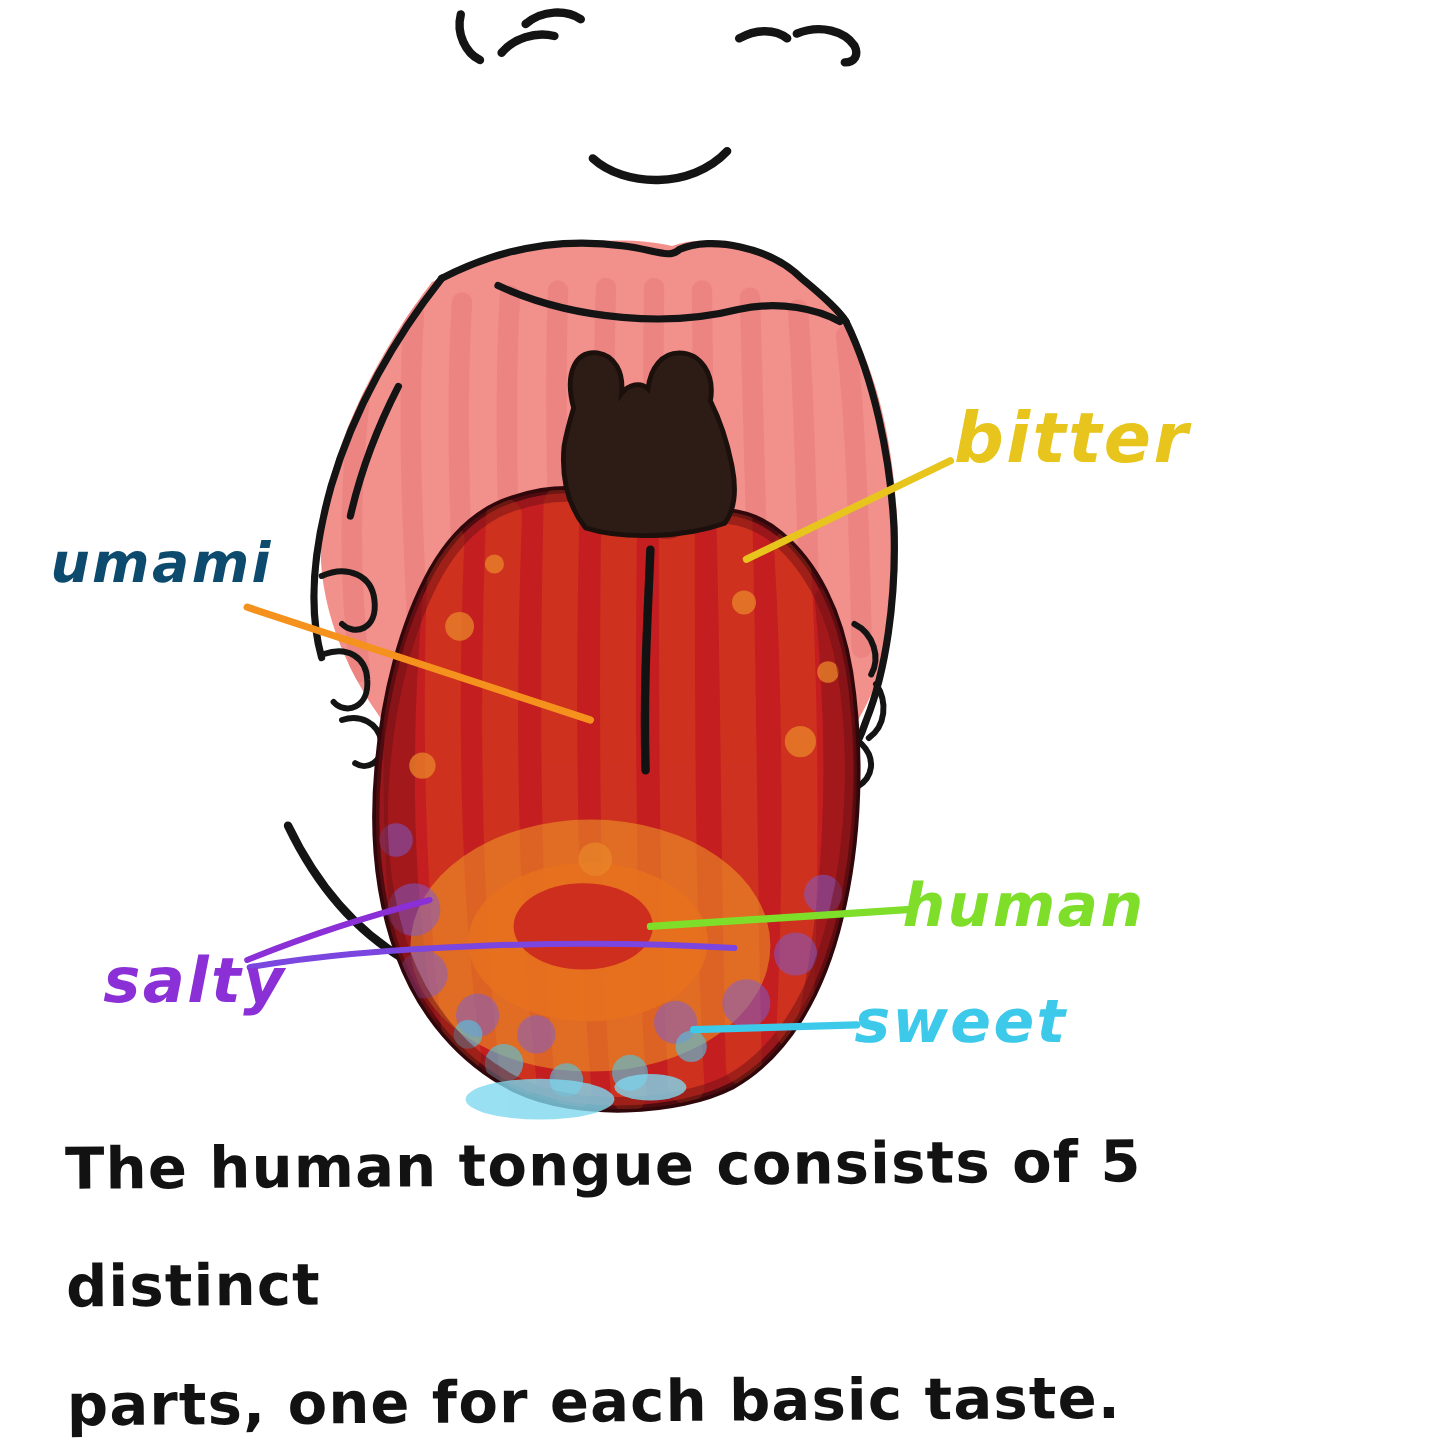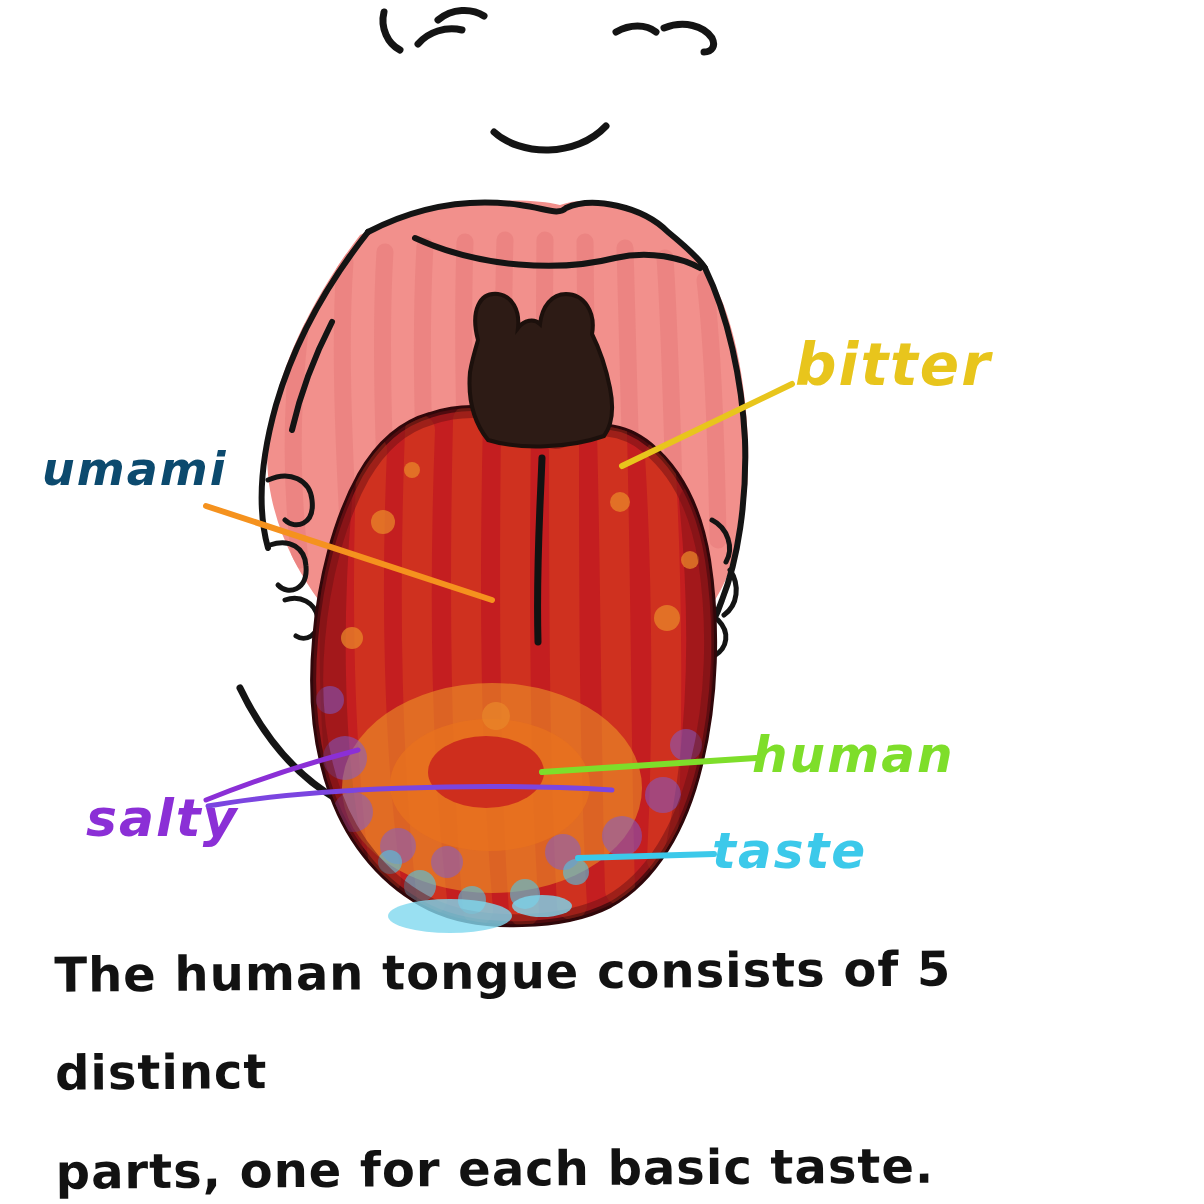--- a/index.html
+++ b/index.html
@@ -192,20 +192,20 @@
       <path d="M 208 806 C 310 788 480 782 612 790" stroke="#7b45e0" stroke-width="5"></path>
       <path d="M 542 772 L 756 758" stroke="#7ede2a" stroke-width="6"></path>
       <path d="M 578 858 L 714 854" stroke="#3cc9ea" stroke-width="6"></path>
     </g>
   </svg>
 
   <div class="label label-bitter">bitter</div>
   <div class="label label-umami">umami</div>
   <div class="label label-sour">salty</div>
   <div class="label label-salty">human</div>
-  <div class="label label-sweet">taste</div>
+  <div class="label label-sweet">sweet</div>
 
   <div class="caption">
     <div>The human tongue consists of 5 distinct</div>
     <div>parts, one for each basic taste.</div>
   </div>
 
 </div>
 
 </body></html>

